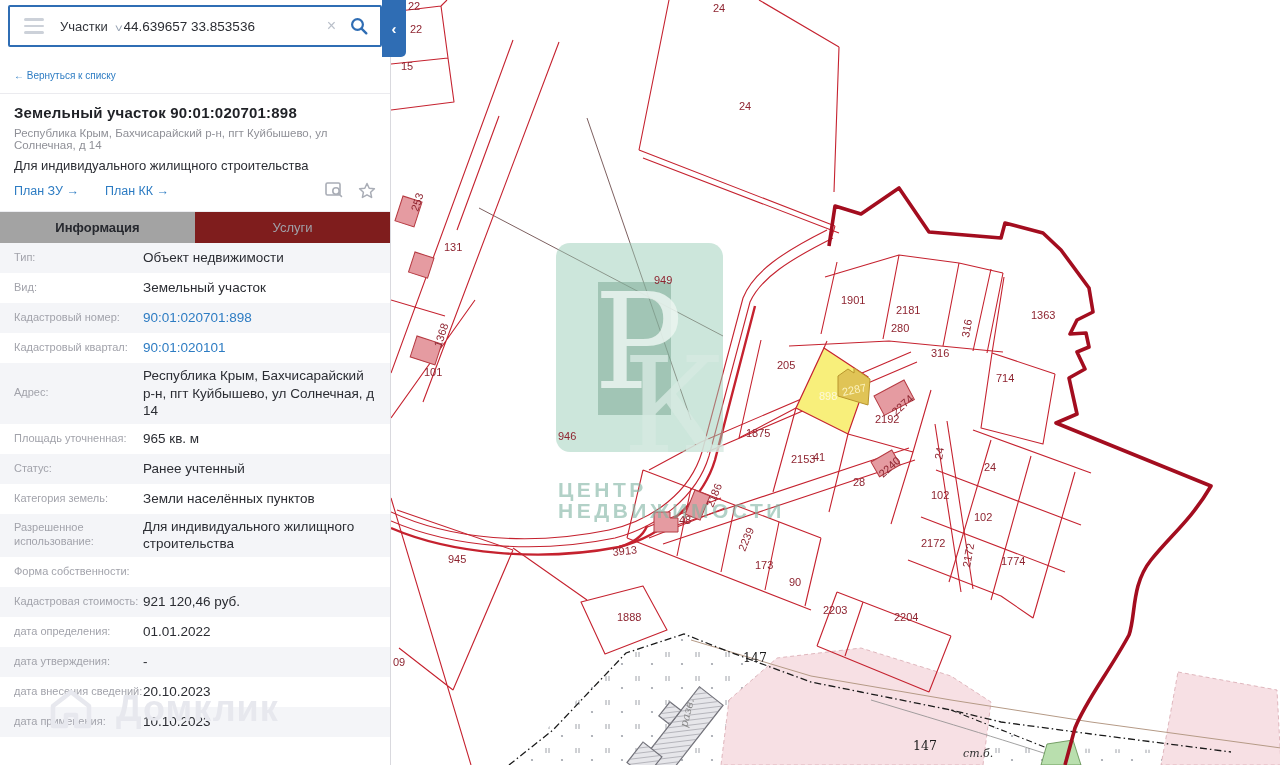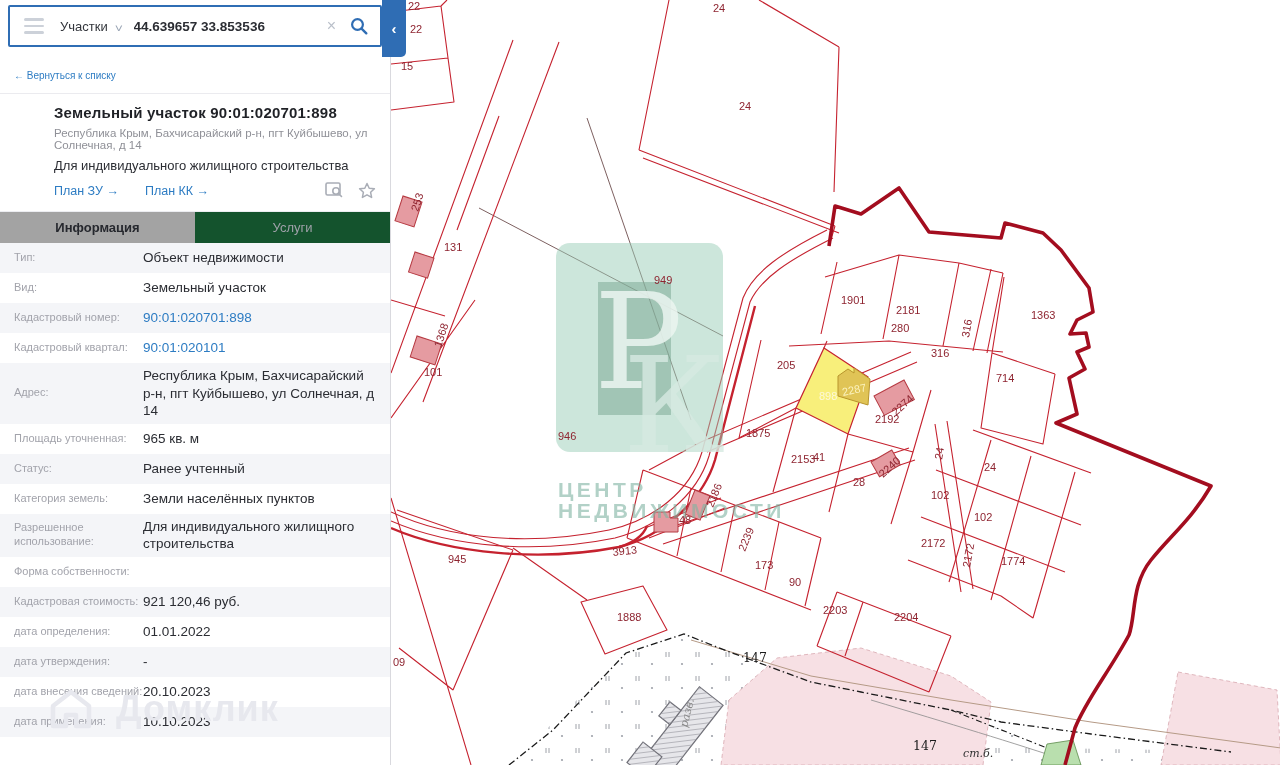--- a/index.html
+++ b/index.html
@@ -16,41 +16,41 @@
   .collapse-tab{position:absolute;left:382px;top:0;width:24px;height:57px;background:#2f6db4;color:#fff;
     display:flex;align-items:center;justify-content:center;font-size:15px;font-weight:bold;cursor:pointer;
     border-radius:0 0 5px 0;z-index:4;}
   .searchbox{position:absolute;left:8px;top:5px;width:374px;height:42px;box-sizing:border-box;border:2px solid #2f6db4;
     background:#fff;border-radius:2px;display:flex;align-items:center;z-index:6;}
   .burger{width:20px;margin-left:14px;display:flex;flex-direction:column;gap:4px;cursor:pointer;}
   .burger span{display:block;height:2.5px;background:#ccd1d9;border-radius:2px;}
   .stype{display:flex;align-items:flex-end;margin-left:16px;cursor:pointer;}
   .stype .lbl{font-size:13px;color:#33363c;}
   .stype .chev{font-size:10px;color:#9aa5b5;margin-left:8px;transform:scaleX(1.4);}
-  .sinput{flex:1;border:none;outline:none;font-size:13.5px;color:#2b2d33;margin-left:10px;min-width:0;
-    font-family:"Liberation Sans",sans-serif;font-weight:bold;}
+  .sinput{flex:1;border:none;outline:none;font-size:13.5px;color:#2b2d33;margin-left:0;min-width:0;
+    font-family:"Liberation Sans",sans-serif;}
   .sclear{color:#b9bfc9;font-size:16px;margin:0 8px;cursor:pointer;}
   .smag{width:30px;display:flex;align-items:center;justify-content:center;cursor:pointer;margin-right:6px;}
 
   .backrow{height:36px;display:flex;align-items:center;padding-left:14px;border-bottom:1px solid #ebebef;}
   .backrow a{color:#2d7cc3;font-size:10px;text-decoration:none;cursor:pointer;}
 
-  .head{padding:10px 14px 8px 14px;margin-left:40px;}
+  .head{padding:10px 14px 8px 14px;}
   .head .title{font-size:15px;font-weight:bold;color:#1f2126;letter-spacing:.2px;}
   .head .addr{font-size:11.5px;color:#8f9097;margin-top:6px;}
   .head .usage{font-size:13px;color:#2b2d33;margin-top:7px;}
   .planrow{display:flex;align-items:center;margin-top:9px;padding-bottom:4px;}
   .planrow a{color:#2d7cc3;font-size:12.5px;text-decoration:none;margin-right:26px;cursor:pointer;}
   .planicons{margin-left:auto;display:flex;gap:14px;align-items:center;color:#a9adb6;}
   .planicons svg{cursor:pointer;}
 
   .tabs{display:flex;height:31px;border-top:1px solid #ecedf1;}
   .tab{flex:1;display:flex;align-items:center;justify-content:center;font-size:13px;cursor:pointer;}
   .tab.active{background:#a3a3a3;color:#26282e;font-weight:bold;}
-  .tab.inactive{background:#14532d;color:#9fa1a9;}
+  .tab.inactive{background:#7f1d1d;color:#9fa1a9;}
 
   .rows{}
   .irow{display:flex;align-items:center;padding:4px 14px;box-sizing:border-box;min-height:30px;}
   .irow:nth-child(odd){background:#f4f5f8;}
   .irow .k{width:129px;flex:0 0 129px;font-size:11px;color:#a2a3ab;line-height:1.25;}
   .irow .v{flex:1;font-size:13.5px;color:#2b2d33;line-height:1.3;}
   .irow .v.link{color:#2d7cc3;cursor:pointer;}
 
   .domclick{position:absolute;left:50px;top:688px;display:flex;align-items:center;gap:24px;color:#e7e8ee;
     pointer-events:none;}

